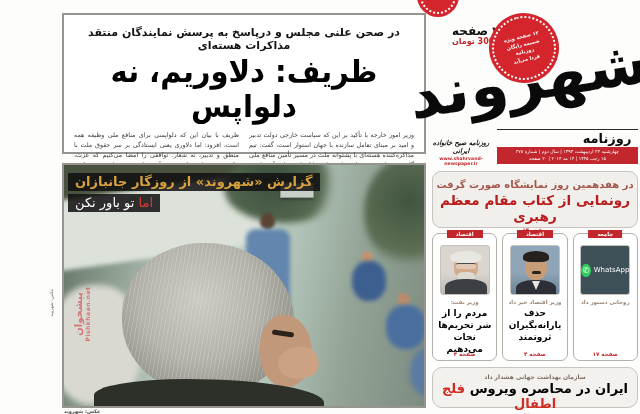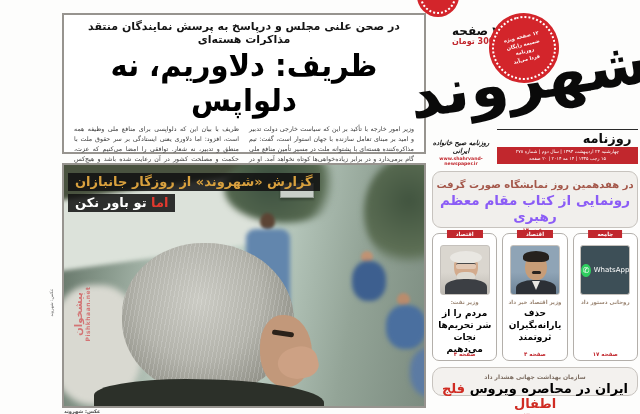--- a/index.html
+++ b/index.html
@@ -2,21 +2,21 @@
 <html lang="fa" dir="rtl"><head>
 <meta charset="utf-8">
 <style>
   * { margin:0; padding:0; box-sizing:border-box; }
   html,body { background:#e8e8e8; }
   body { font-family:"DejaVu Sans", sans-serif; }
   #page { position:relative; width:640px; height:414px; background:#fdfdfc; overflow:hidden; direction:rtl; margin:0 auto; }
 
   
   .lead-box { position:absolute; left:62px; top:13px; width:364px; height:141px;
-    border:2px solid #97948f; background:#fff; text-align:center; padding-top:5px; }
+    border:2px solid #97948f; background:#fff; text-align:center; padding-top:11px; }
   .lead-kicker { font-size:11px; font-weight:bold; color:#141414; }
   .lead-headline { font-size:29px; font-weight:bold; color:#000; margin-top:3px; transform:scaleY(1.05); }
   .lead-body { display:flex; gap:10px; padding:7px 10px 0; direction:rtl; }
   .lead-col { flex:1; font-size:6.3px; line-height:1.6; text-align:justify; color:#3c3c3c; }
   .continue { color:#c1272d; font-weight:bold; }
 
   
   .pages-line { position:absolute; left:452px; top:24px; font-size:12px; font-weight:bold; color:#111; direction:rtl; }
   .pages-bullet { display:inline-block; width:4px; height:4px; background:#111; transform:rotate(45deg); margin-left:3px; }
   .price-line { position:absolute; left:452px; top:37px; font-size:8px; font-weight:bold; color:#c1272d; }
@@ -70,35 +70,35 @@
   .face { left:196px; top:150px; width:52px; height:72px; border-radius:45% 55% 50% 50%; background:#c2987a; }
   .brow { left:208px; top:166px; width:22px; height:5px; border-radius:3px; background:#2b221a; transform:rotate(8deg); }
   .hand { left:214px; top:182px; width:40px; height:32px; border-radius:50% 50% 40% 60%; background:#cda184; transform:rotate(-14deg); }
   .shoulder { left:30px; top:214px; width:230px; height:40px; border-radius:40% 60% 0 0; background:#2c3029; }
 
   .caption-overlay { position:absolute; left:4px; top:8px; display:flex; flex-direction:column;
     align-items:flex-end; gap:3px; direction:rtl; z-index:3; }
   .cap-band { background:rgba(16,16,16,.86); color:#fff; padding:1px 7px 2px; white-space:nowrap; }
   .cap-kicker { font-size:13px; color:#d9a13e; font-weight:bold; }
   .cap-main { font-size:14.5px; font-weight:bold; }
-  .cap-sub { font-size:13px; font-weight:bold; }
+  .cap-sub { font-size:13px; font-weight:normal; }
   .cap-accent { color:#e0392e; }
 
   .watermark { position:absolute; left:-42px; top:140px; width:120px; text-align:center;
     transform:rotate(-90deg); color:rgba(205,35,42,.55); font-size:10px; font-weight:bold; z-index:3; }
   .watermark small { display:block; font-size:6px; letter-spacing:.5px; }
   .side-credit { position:absolute; left:-14px; top:300px; width:130px; transform:rotate(-90deg);
     font-size:4.5px; color:#666; text-align:center; }
   .bottom-credit { position:absolute; left:64px; top:408px; font-size:5px; color:#4a4a4a; font-weight:bold; }
 
   
   .top-box { position:absolute; left:432px; top:171px; width:206px; height:57px;
     background:#f1efec; border:1.5px solid #c7c3be; border-radius:9px; text-align:center; padding-top:7px; }
   .tb-kicker { font-size:10px; font-weight:bold; color:#a4574a; }
-  .tb-headline { font-size:13.5px; font-weight:bold; color:#8b5cf6; margin-top:2px; }
+  .tb-headline { font-size:13.5px; font-weight:bold; color:#b91c1c; margin-top:2px; }
   .tb-page, .card-page, .bb-page { font-size:5.5px; color:#c1272d; font-weight:bold; margin-top:3px; }
 
   .cards-row { position:absolute; left:432px; top:233px; width:206px; height:128px; display:flex; gap:5px; direction:rtl; }
   .card { flex:1; position:relative; border:1.5px solid #b3afaa; border-radius:7px; background:#fff;
     text-align:center; padding-top:8px; }
   .card-tab { position:absolute; top:-4px; left:50%; transform:translateX(-50%); background:#c1272d;
     color:#fff; font-size:5.5px; font-weight:bold; padding:1px 9px; white-space:nowrap; }
   .card-img { width:50px; height:50px; margin:3px auto 0; border:1px solid #c5c1bc; border-radius:3px;
     position:relative; overflow:hidden; }
   .wa-box { background:#3d4f57; display:flex; align-items:center; justify-content:center; gap:3px; direction:ltr; }
@@ -115,21 +115,21 @@
   .p-tayyeb { background:linear-gradient(#8fa4b6 55%, #6c8296); }
   .p-tayyeb .p-head { position:absolute; left:14px; top:9px; width:22px; height:25px; border-radius:46%; background:#c79d78; }
   .p-tayyeb .p-hairb { position:absolute; left:12px; top:5px; width:26px; height:11px; border-radius:50% 50% 30% 30%; background:#26211d; }
   .p-tayyeb .p-suit { position:absolute; left:5px; top:34px; width:40px; height:17px; border-radius:45% 45% 0 0; background:#2c3036; }
   .p-tayyeb .p-shirt { position:absolute; left:21px; top:35px; width:8px; height:9px; background:#e8e6e2; clip-path:polygon(50% 100%,0 0,100% 0); }
   .p-moust { position:absolute; left:21px; top:25px; width:9px; height:3px; border-radius:2px; background:#2a241f; }
   .card-kicker { font-size:5.5px; font-weight:bold; color:#9b8674; margin-top:4px; }
   .card-headline { font-size:9px; font-weight:bold; color:#000; line-height:1.35; margin-top:2px; padding:0 3px; }
   .card-page { position:absolute; bottom:3px; left:0; width:100%; margin:0; }
 
-  .bottom-box { position:absolute; left:432px; top:367px; width:206px; height:29px;
+  .bottom-box { position:absolute; left:432px; top:367px; width:206px; height:41px;
     background:#f3f1ee; border:1.5px solid #c7c3be; border-radius:10px; text-align:center; padding-top:5px; }
   .bb-kicker { font-size:6px; font-weight:bold; color:#7b6c60; }
   .bb-headline { font-size:13px; font-weight:bold; color:#000; margin-top:1px; }
   .bb-accent { color:#d02c23; }
   .bb-page { margin-top:1px; font-size:5px; }
 </style>
 </head>
 <body>
 
 <div id="page">

